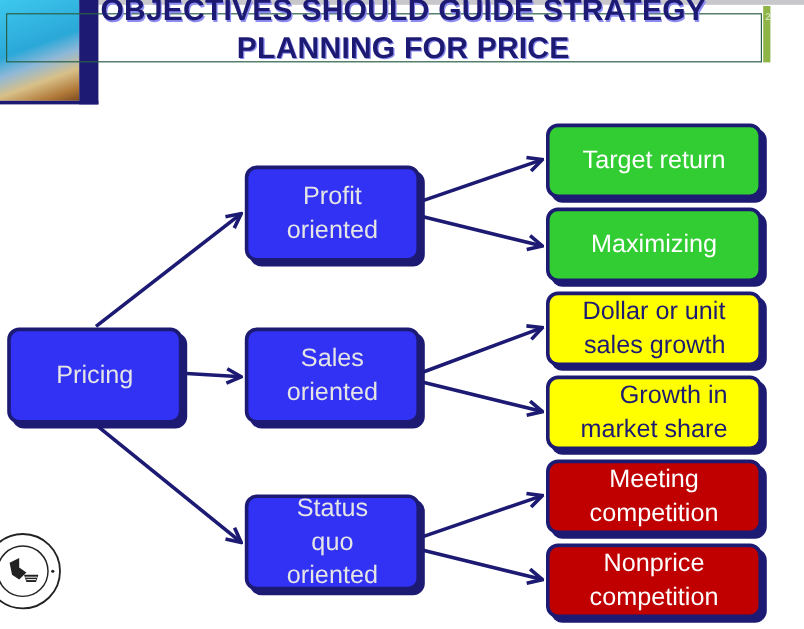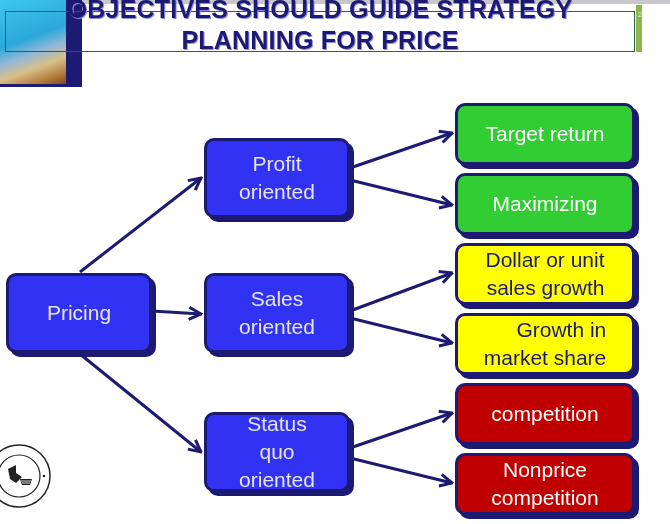--- a/index.html
+++ b/index.html
@@ -5,21 +5,21 @@
   html, body { margin: 0; padding: 0; }
   body { width: 670px; height: 524px; position: relative; overflow: hidden; background: #ffffff; font-family: "Liberation Sans", sans-serif; }
   .topbar { position: absolute; left: 0; top: 0; width: 670px; height: 4px; background: #c8c8cc; }
   .corner-img { position: absolute; left: 0; top: 0; width: 66px; height: 84px;
     background: linear-gradient(160deg, #3ec8ee 0%, #2aa8d8 45%, #8fb8d8 60%, #d8c088 75%, #b07838 90%, #7a4a20 100%); }
   .corner-bar { position: absolute; left: 66px; top: 0; width: 16px; height: 87px; background: #1c1a72; }
   .corner-bottom { position: absolute; left: 0; top: 84px; width: 82px; height: 3px; background: #1c1a72; }
   .title-frame { position: absolute; left: 5px; top: 11px; width: 630px; height: 41px; border: 1.5px solid #2a6048; box-sizing: border-box; }
   .green-tab { position: absolute; left: 636px; top: 5px; width: 6px; height: 47px; background: #8fb448; }
   .slide-num { position: absolute; left: 636px; top: 10px; font-size: 8px; color: #e8f0d8; width: 8px; text-align: center; }
-  .title { position: absolute; left: 0; top: 0; width: 640px; text-align: center; color: #1c1a72; font-weight: bold; font-size: 25px; line-height: 31px; letter-spacing: 0.2px; text-shadow: 1px 1px 0 #8c8cf0; }
+  .title { position: absolute; left: 0; top: 0; width: 640px; text-align: center; color: #1c1a72; font-weight: bold; font-size: 25px; line-height: 31px; letter-spacing: 0.2px; text-shadow: 1px 1px 0 #8c8cf0; padding-left: 16px; }
   .title .l1 { display: block; margin-top: -6px; margin-left: 0px; }
   .title .l2 { display: block; margin-left: 0; }
   .node { position: absolute; box-sizing: border-box; border: 3px solid #1c1a72; border-radius: 10px; display: flex; align-items: center; justify-content: center; text-align: center; font-size: 21px; line-height: 28px; box-shadow: 4px 4px 0 #1c1a72; padding: 0 20px; }
   .node span { display: block; }
   .blue { background: #3232f5; color: #e5e5e5; }
   .green { background: #32cd32; color: #ffffff; }
   .yellow { background: #ffff00; color: #1c1a72; text-align: right; }
   .red { background: #c00000; color: #ffffff; }
   svg.arrows { position: absolute; left: 0; top: 0; }
   .logo { position: absolute; left: -14px; top: 443px; width: 66px; height: 66px; }
@@ -101,20 +101,21 @@
     </div>
 </div>
 <div class="node yellow" style="left:455px; top:313px; width:180px; height:62px;">
   <div>
       <span>Growth in</span>
       <span>market share</span>
     </div>
 </div>
 <div class="node red" style="left:455px; top:383px; width:180px; height:62px;">
   <div>
+      <span>Meeting</span>
       <span>competition</span>
     </div>
 </div>
 <div class="node red" style="left:455px; top:453px; width:180px; height:62px;">
   <div>
       <span>Nonprice</span>
       <span>competition</span>
     </div>
 </div>
 

